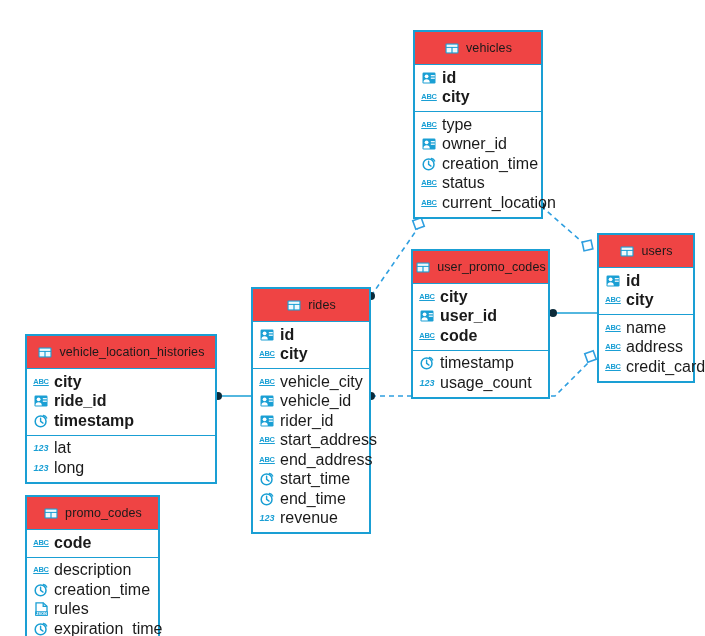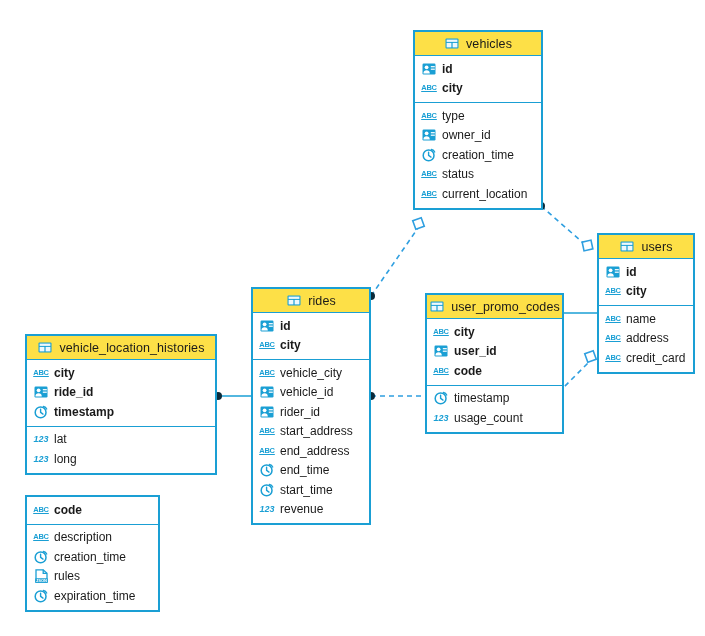--- a/index.html
+++ b/index.html
@@ -30,28 +30,28 @@
 
   .table-node {
     position: absolute;
     box-sizing: border-box;
     border: 2px solid #1a9fd4;
     background: #ffffff;
     z-index: 5;
   }
   .tbl-header {
     box-sizing: border-box;
-    height: 24px;
+    height: 33px;
     border-bottom: 1.5px solid #1a9fd4;
     display: flex;
     align-items: center;
     justify-content: center;
     gap: 6px;
     padding: 0 8px;
-    background: #fde047;
+    background: #ef4444;
   }
   .tbl-title {
     font-size: 12.5px;
     color: #1a1a1a;
     white-space: nowrap;
     letter-spacing: 0.1px;
   }
   .tbl-section {
     padding: 3px 0 4px 0;
   }
@@ -60,21 +60,21 @@
   }
   .col-row {
     display: flex;
     align-items: center;
     gap: 5px;
     padding: 0.5px 6px;
     height: 18.5px;
     white-space: nowrap;
   }
   .col-name {
-    font-size: 12px;
+    font-size: 16px;
     color: #1a1a1a;
   }
   .col-row.pk .col-name {
     font-weight: bold;
   }
   .ic-abc {
     font-family: "Liberation Sans", sans-serif;
     font-size: 7.5px;
     font-weight: bold;
     color: #1a9fd4;
@@ -194,21 +194,21 @@
         <div class="col-row">
           <span class="ic-abc">ABC</span>
           <span class="col-name">status</span>
         </div>
         <div class="col-row">
           <span class="ic-abc">ABC</span>
           <span class="col-name">current_location</span>
         </div>
       </div>
     </div>
-    <div class="table-node" style="left: 425px; top: 249px; width: 139px; margin-top: 44px;">
+    <div class="table-node" style="left: 411px; top: 249px; width: 139px;">
       <div class="tbl-header">
         <span class="ic-wrap16">
           <svg width="14" height="11" viewBox="0 0 14 11">
             <rect x="0.5" y="0.5" width="13" height="10" rx="1" fill="#1a9fd4"></rect>
             <rect x="1.6" y="1.6" width="10.8" height="2.3" fill="#ffffff" opacity="0.92"></rect>
             <rect x="1.6" y="4.9" width="4.8" height="4.5" fill="#ffffff" opacity="0.92"></rect>
             <rect x="7.6" y="4.9" width="4.8" height="4.5" fill="#ffffff" opacity="0.92"></rect>
           </svg>
         </span>
         <span class="tbl-title">user_promo_codes</span>
@@ -365,31 +365,31 @@
           <span class="col-name">end_address</span>
         </div>
         <div class="col-row">
           <span class="ic-wrap16">
             <svg width="14" height="14" viewBox="0 0 14 14">
               <circle cx="6.6" cy="7.4" r="5.4" fill="#ffffff" stroke="#1a9fd4" stroke-width="1.5"></circle>
               <path d="M6.6 4.2V7.4l2.4 1.7" fill="none" stroke="#1a9fd4" stroke-width="1.4" stroke-linecap="round"></path>
               <path d="M9.4 1.5c1.6 0.3 2.8 1.3 3.3 2.6" fill="none" stroke="#1a9fd4" stroke-width="1.3" stroke-linecap="round"></path>
             </svg>
           </span>
+          <span class="col-name">start_time</span>
+        </div>
+        <div class="col-row">
+          <span class="ic-wrap16">
+            <svg width="14" height="14" viewBox="0 0 14 14">
+              <circle cx="6.6" cy="7.4" r="5.4" fill="#ffffff" stroke="#1a9fd4" stroke-width="1.5"></circle>
+              <path d="M6.6 4.2V7.4l2.4 1.7" fill="none" stroke="#1a9fd4" stroke-width="1.4" stroke-linecap="round"></path>
+              <path d="M9.4 1.5c1.6 0.3 2.8 1.3 3.3 2.6" fill="none" stroke="#1a9fd4" stroke-width="1.3" stroke-linecap="round"></path>
+            </svg>
+          </span>
           <span class="col-name">end_time</span>
-        </div>
-        <div class="col-row">
-          <span class="ic-wrap16">
-            <svg width="14" height="14" viewBox="0 0 14 14">
-              <circle cx="6.6" cy="7.4" r="5.4" fill="#ffffff" stroke="#1a9fd4" stroke-width="1.5"></circle>
-              <path d="M6.6 4.2V7.4l2.4 1.7" fill="none" stroke="#1a9fd4" stroke-width="1.4" stroke-linecap="round"></path>
-              <path d="M9.4 1.5c1.6 0.3 2.8 1.3 3.3 2.6" fill="none" stroke="#1a9fd4" stroke-width="1.3" stroke-linecap="round"></path>
-            </svg>
-          </span>
-          <span class="col-name">start_time</span>
         </div>
         <div class="col-row">
           <span class="ic-num">123</span>
           <span class="col-name">revenue</span>
         </div>
       </div>
     </div>
     <div class="table-node" style="left: 25px; top: 334px; width: 192px;">
       <div class="tbl-header">
         <span class="ic-wrap16">
@@ -435,20 +435,31 @@
           <span class="ic-num">123</span>
           <span class="col-name">lat</span>
         </div>
         <div class="col-row">
           <span class="ic-num">123</span>
           <span class="col-name">long</span>
         </div>
       </div>
     </div>
     <div class="table-node" style="left: 25px; top: 495px; width: 135px;">
+      <div class="tbl-header">
+        <span class="ic-wrap16">
+          <svg width="14" height="11" viewBox="0 0 14 11">
+            <rect x="0.5" y="0.5" width="13" height="10" rx="1" fill="#1a9fd4"></rect>
+            <rect x="1.6" y="1.6" width="10.8" height="2.3" fill="#ffffff" opacity="0.92"></rect>
+            <rect x="1.6" y="4.9" width="4.8" height="4.5" fill="#ffffff" opacity="0.92"></rect>
+            <rect x="7.6" y="4.9" width="4.8" height="4.5" fill="#ffffff" opacity="0.92"></rect>
+          </svg>
+        </span>
+        <span class="tbl-title">promo_codes</span>
+      </div>
       <div class="tbl-section">
         <div class="col-row pk">
           <span class="ic-abc">ABC</span>
           <span class="col-name">code</span>
         </div>
       </div>
       <div class="tbl-section">
         <div class="col-row">
           <span class="ic-abc">ABC</span>
           <span class="col-name">description</span>

